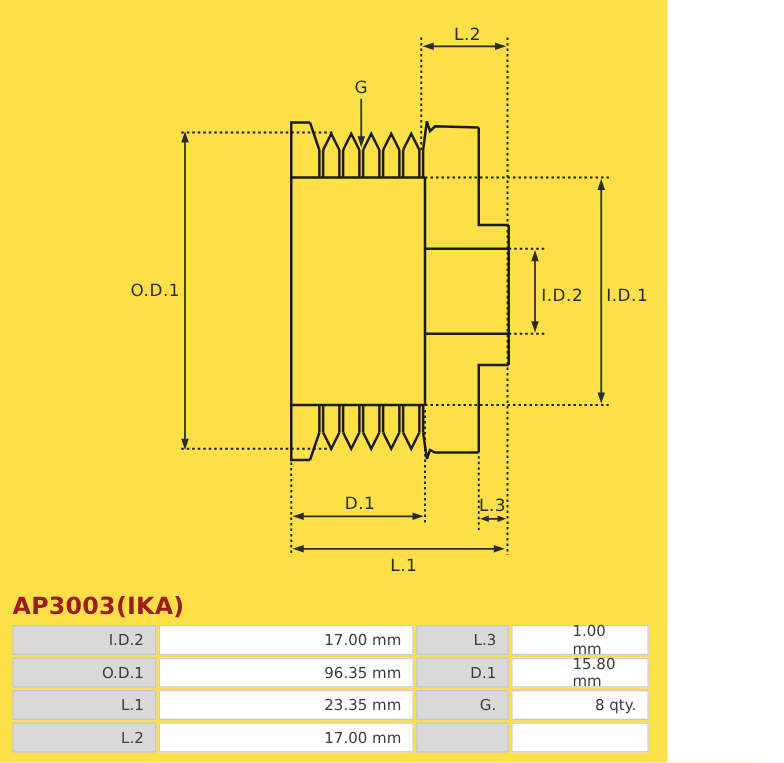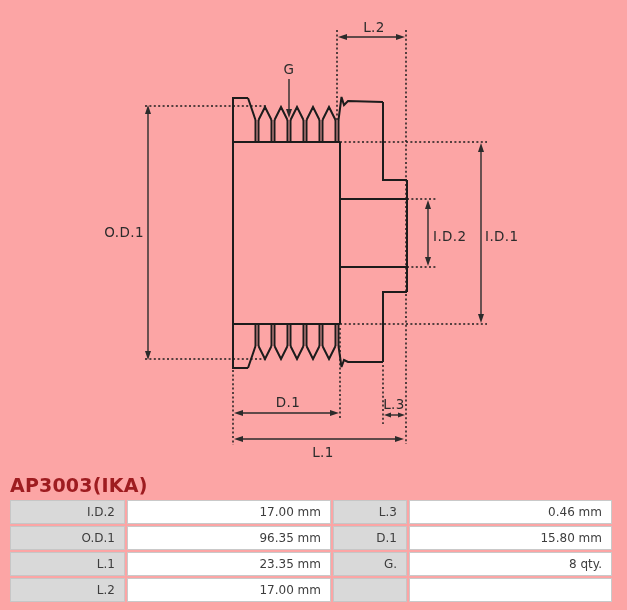--- a/index.html
+++ b/index.html
@@ -1,17 +1,17 @@
 <!DOCTYPE html>
 <html><head>
 <meta charset="utf-8">
 <style>
   html,body{margin:0;padding:0;background:#ffffff;}
   body{width:627px;height:610px;overflow:hidden;font-family:"DejaVu Sans","Liberation Sans",sans-serif;}
-  .page{width:627px;height:610px;background:#fca5a5;position:relative;}
+  .page{width:534px;height:610px;background:#fde047;position:relative;}
   .diagram-wrap{width:627px;height:473px;}
   svg text{font-family:"DejaVu Sans","Liberation Sans",sans-serif;font-size:13.5px;fill:#2b2b2b;letter-spacing:.4px;}
   .part-title{margin:3px 0 5px 10px;font-size:19px;font-weight:bold;color:#9e1c20;letter-spacing:.2px;height:19px;line-height:19px;}
   .spec-table{margin:0 15px 0 10px;display:grid;grid-template-columns:115px 204px 74px 1fr;gap:2px;}
   .cell{height:22px;display:flex;align-items:center;justify-content:flex-end;padding-right:9px;font-size:12px;color:#3d3d3d;border:1px solid #c9c9c9;}
   .cell.label{background:#d9d9d9;border-color:#c6c6c6;}
   .cell.value{background:#ffffff;padding-left:48px;}
 </style>
 </head>
 <body>
@@ -95,21 +95,21 @@
       <text x="323" y="457" text-anchor="middle">L.1</text>
     </svg>
   </div>
 
   <div class="part-title">AP3003(IKA)</div>
 
   <div class="spec-table">
     <div class="cell label">I.D.2</div>
     <div class="cell value">17.00 mm</div>
     <div class="cell label">L.3</div>
-    <div class="cell value">0.46 mm</div>
+    <div class="cell value">1.00 mm</div>
 
     <div class="cell label">O.D.1</div>
     <div class="cell value">96.35 mm</div>
     <div class="cell label">D.1</div>
     <div class="cell value">15.80 mm</div>
 
     <div class="cell label">L.1</div>
     <div class="cell value">23.35 mm</div>
     <div class="cell label">G.</div>
     <div class="cell value">8 qty.</div>

